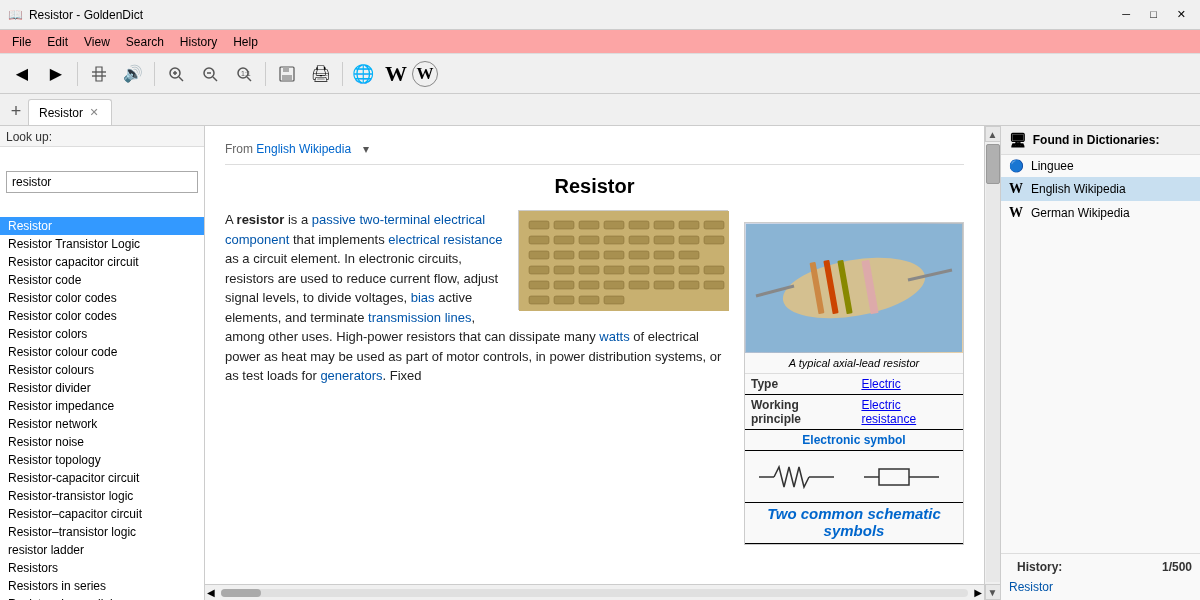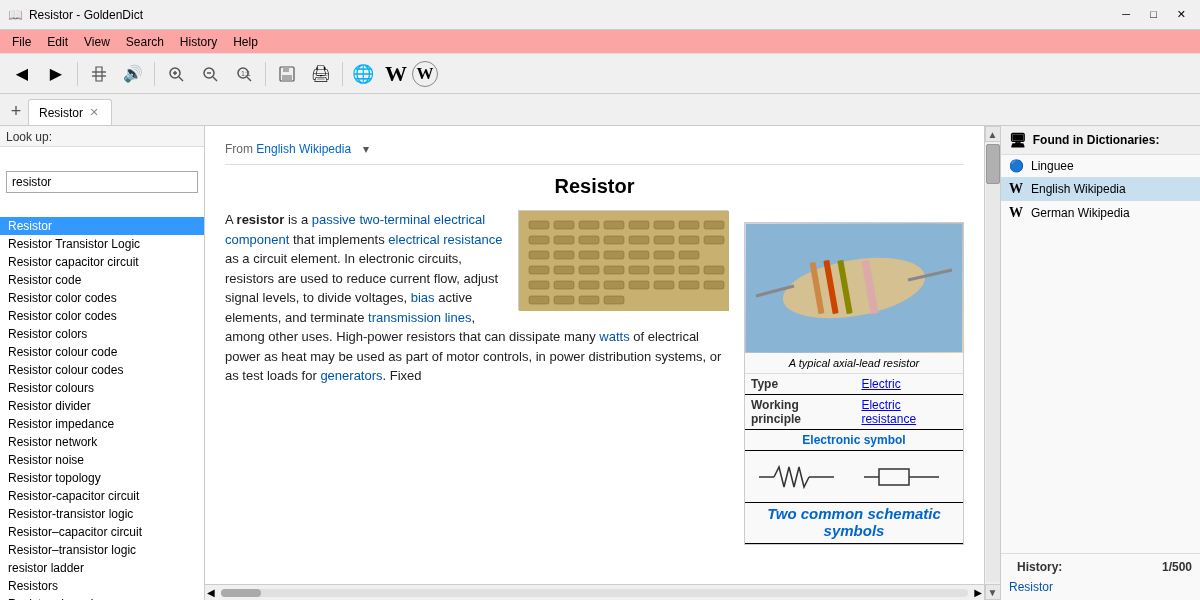--- a/index.html
+++ b/index.html
@@ -415,21 +415,20 @@
     <div id="word-list">
 
     <div class="word-item selected">Resistor</div>
         <div class="word-item">Resistor Transistor Logic</div>
         <div class="word-item">Resistor capacitor circuit</div>
         <div class="word-item">Resistor code</div>
         <div class="word-item">Resistor color codes</div>
         <div class="word-item">Resistor color codes</div>
         <div class="word-item">Resistor colors</div>
         <div class="word-item">Resistor colour code</div>
-        <div class="word-item">Resistor colour codes</div>
         <div class="word-item">Resistor colours</div>
         <div class="word-item">Resistor divider</div>
         <div class="word-item">Resistor impedance</div>
         <div class="word-item">Resistor network</div>
         <div class="word-item">Resistor noise</div>
         <div class="word-item">Resistor topology</div>
         <div class="word-item">Resistor-capacitor circuit</div>
         <div class="word-item">Resistor-transistor logic</div>
         <div class="word-item">Resistor–capacitor circuit</div>
         <div class="word-item">Resistor–transistor logic</div>

